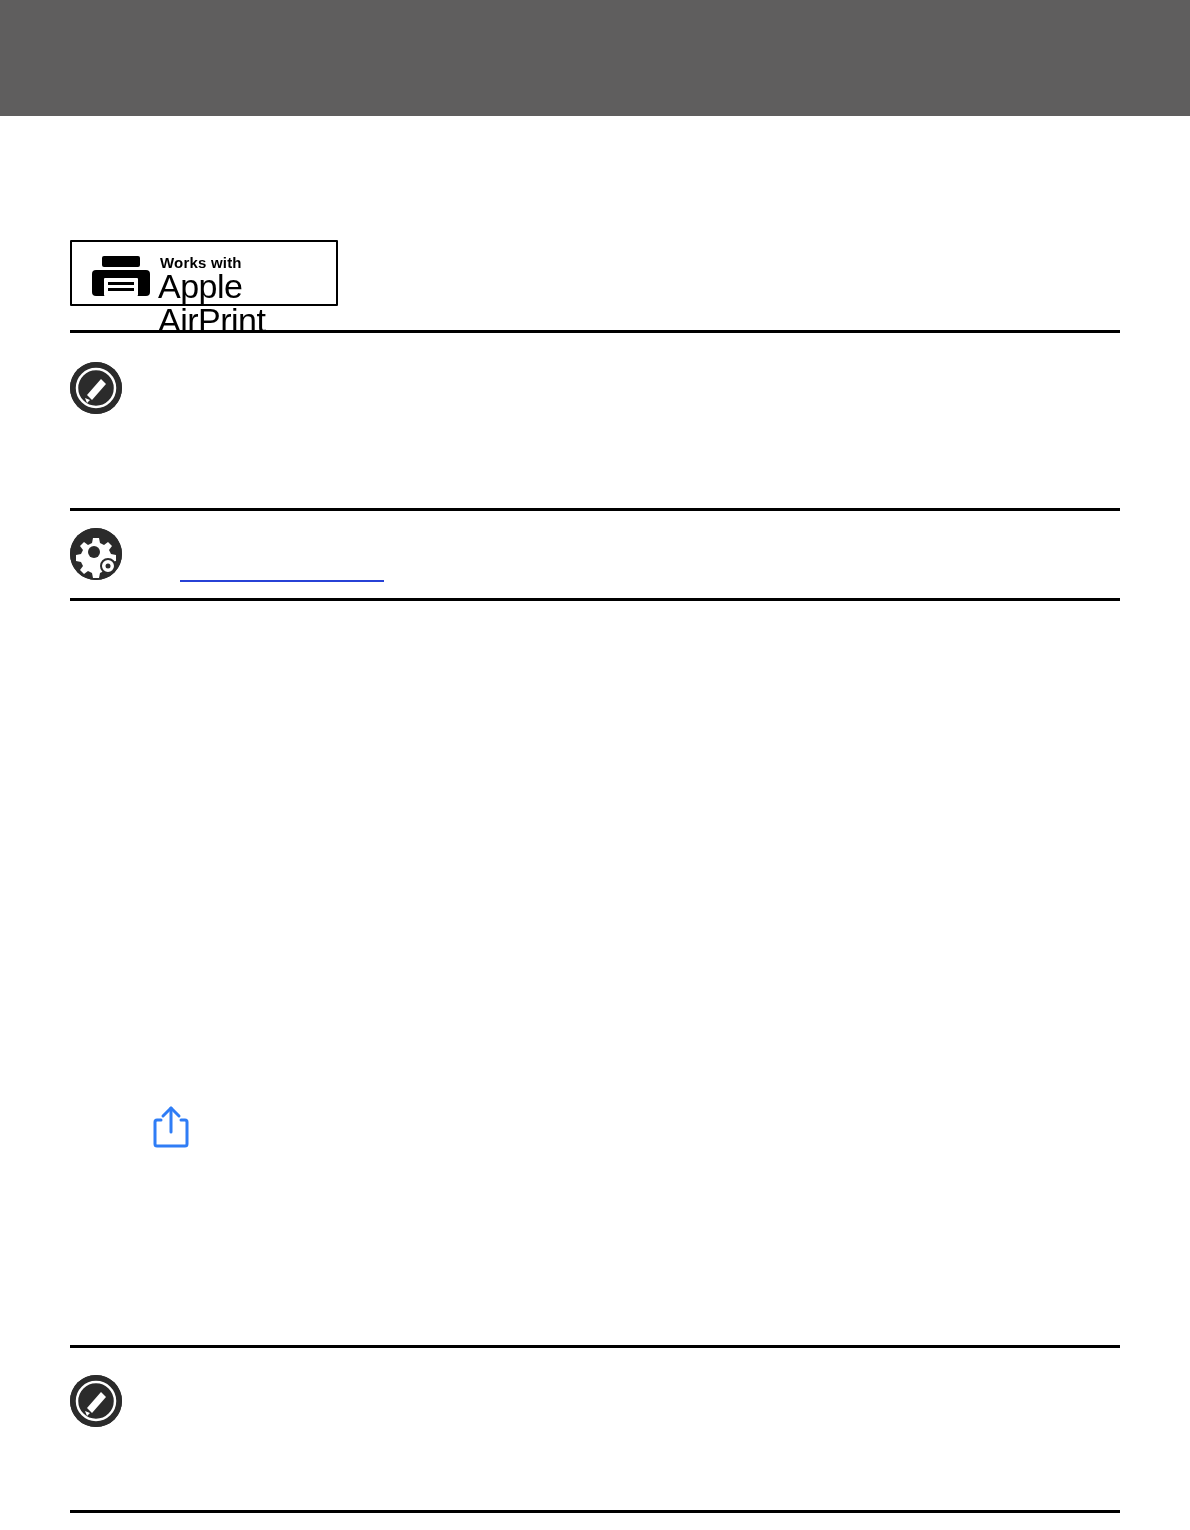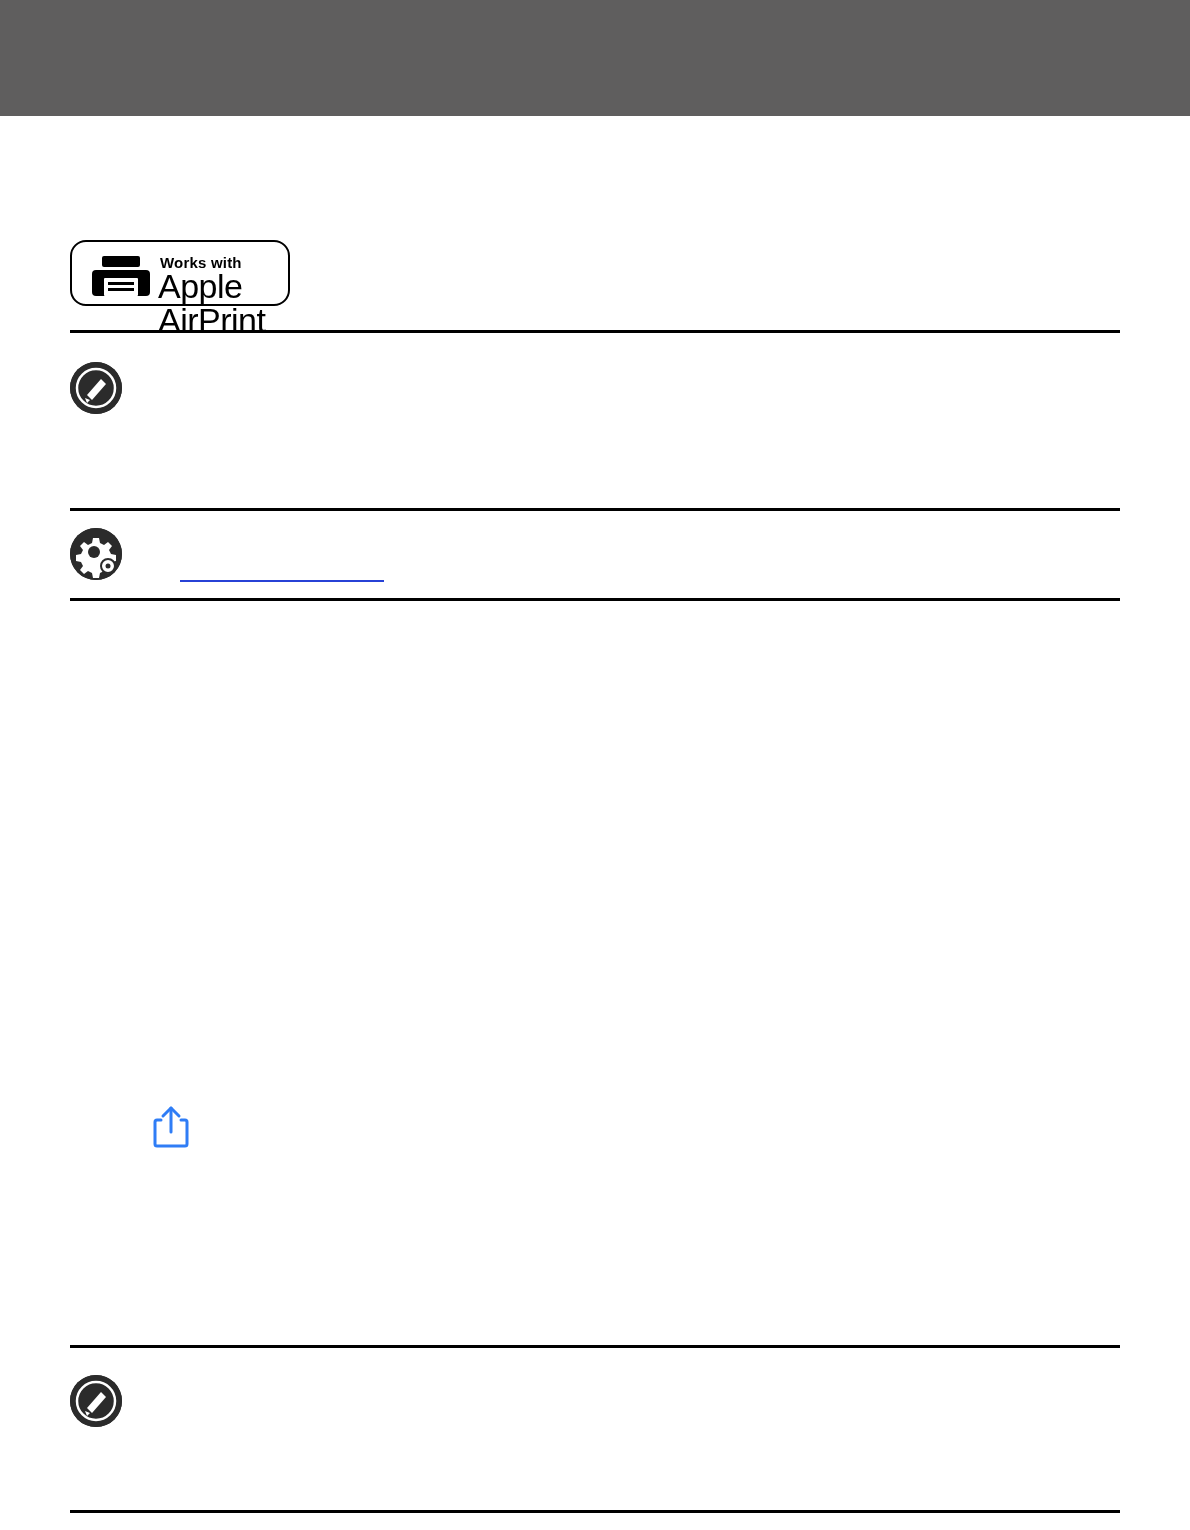--- a/index.html
+++ b/index.html
@@ -32,24 +32,24 @@
     color: #ffffff;
     font-size: 26px;
     letter-spacing: 0.5px;
   }
 
   
   .airprint-badge {
     position: absolute;
     left: 70px;
     top: 240px;
-    width: 220px;
+    width: 268px;
     height: 66px;
     border: 2px solid #000000;
-    border-radius: 16px;
+    border-radius: 1px;
     background: #ffffff;
     box-sizing: border-box;
   }
   .airprint-printer {
     position: absolute;
     left: 20px;
     top: 14px;
     width: 58px;
     height: 40px;
   }

